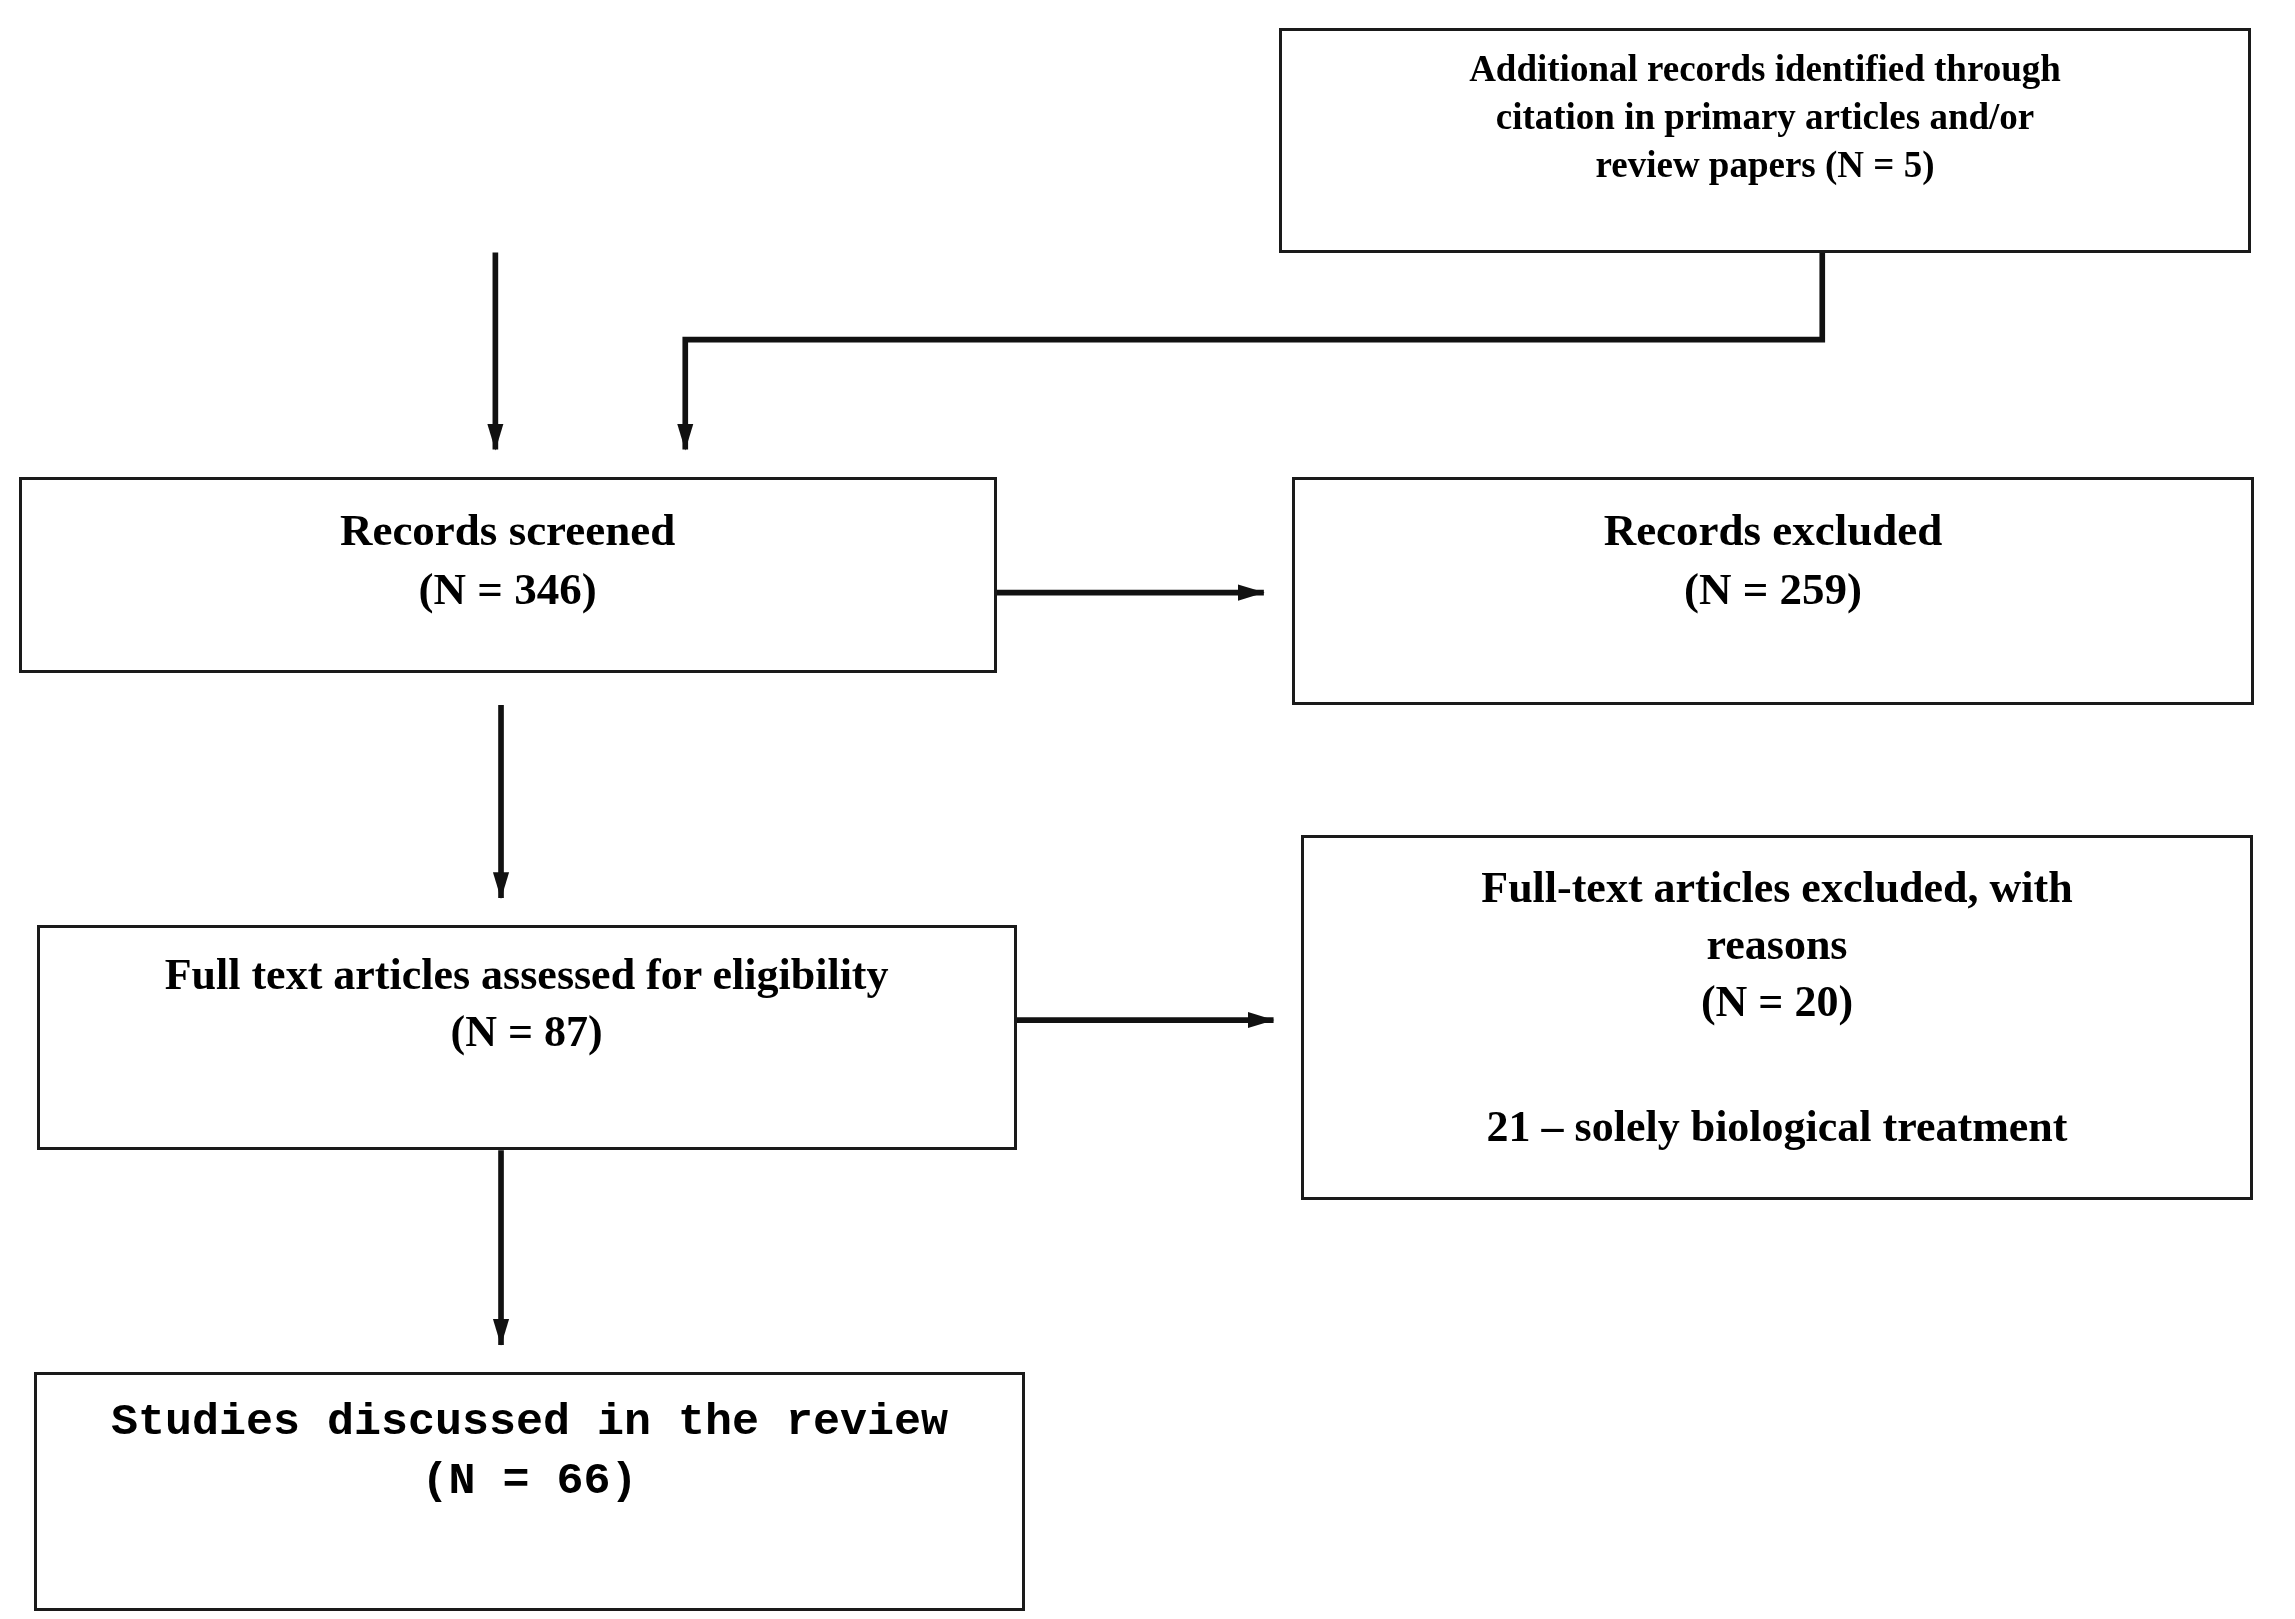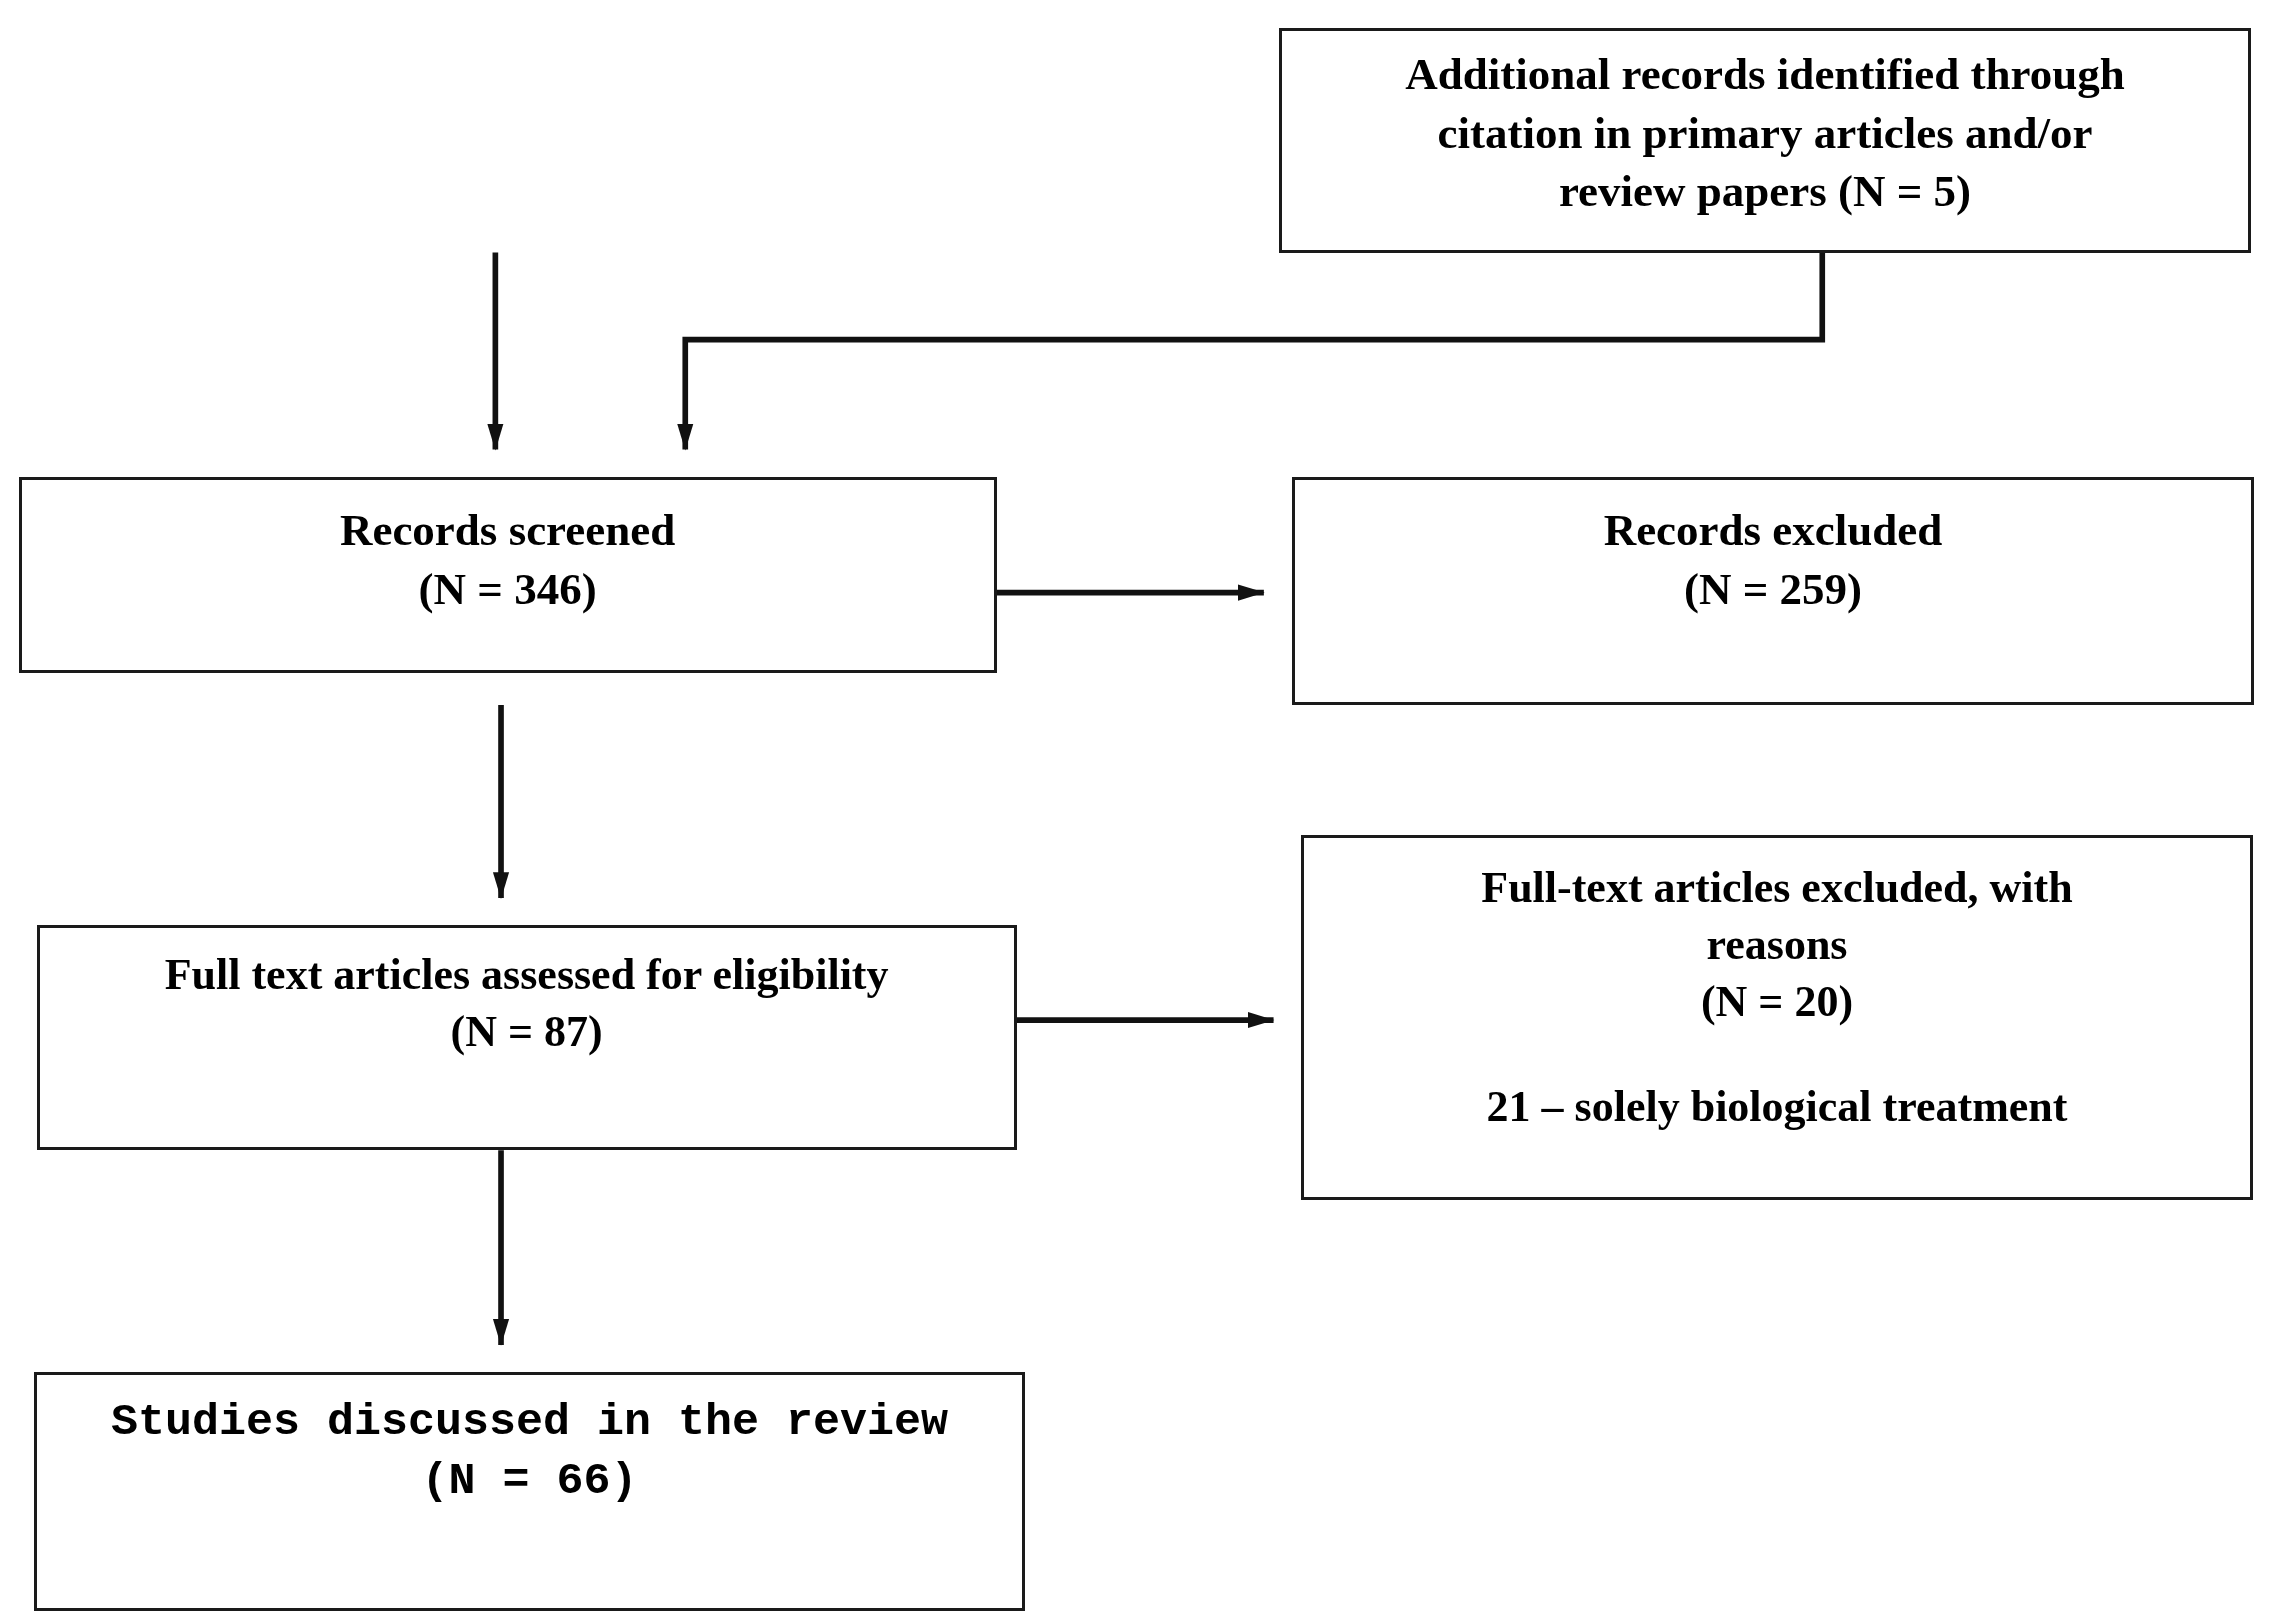--- a/index.html
+++ b/index.html
@@ -39,21 +39,21 @@
   }
   
   #node-identified-database {
     left: 13.7px; top: 27.5px; width: 974px; height: 225px;
     padding-top: 14.5px;
     font-size: 45px;
   }
   #node-identified-citation {
     left: 1279px; top: 27.5px; width: 972px; height: 225px;
     padding-top: 14.5px;
-    font-size: 45px;
+    font-size: 37px;
   }
   #node-records-screened {
     left: 18.6px; top: 477px; width: 978px; height: 196px;
     padding-top: 21px;
     font-size: 45px;
   }
   #node-records-excluded {
     left: 1292px; top: 477px; width: 962px; height: 228px;
     padding-top: 21px;
     font-size: 45px;
@@ -63,21 +63,21 @@
     padding-top: 18px;
     font-size: 44px;
     margin-left: 14px;
   }
   #node-fulltext-excluded {
     left: 1301px; top: 835px; width: 952px; height: 365px;
     padding-top: 21px;
     font-size: 44px;
   }
   #node-fulltext-excluded .reason {
-    margin-top: 47px;
+    margin-top: 67px;
     font-size: 44px;
     display: block;
     white-space: nowrap;
   }
   #node-studies-discussed {
     left: 34px; top: 1372px; width: 991px; height: 239px;
     padding-top: 19.4px;
     font-size: 45px;
     font-family: Liberation Mono, monospace;
   }

